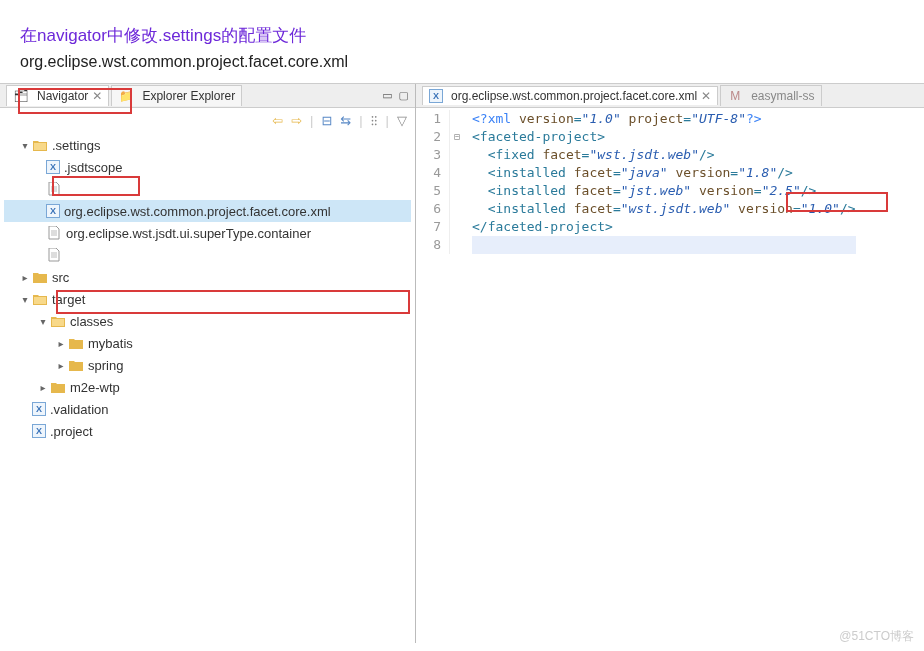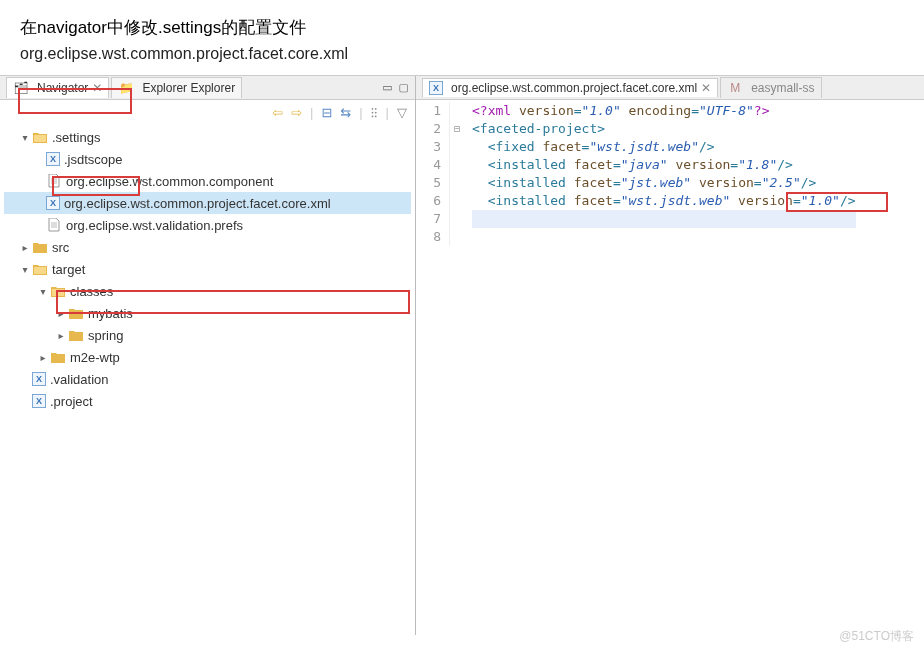--- a/index.html
+++ b/index.html
@@ -1,17 +1,17 @@
 <!DOCTYPE html>
 <html><head>
 <meta charset="utf-8">
 <style>
 * { box-sizing: border-box; margin: 0; padding: 0; }
 body { font-family: "Microsoft YaHei", Arial, sans-serif; font-size: 13px; background: #fff; width: 924px; height: 651px; overflow: hidden; position: relative; }
-.header-text { padding: 16px 20px 2px 20px; font-size: 17px; color: #000000; }
+.header-text { padding: 24px 20px 2px 20px; font-size: 17px; color: #6d28d9; }
 .filename-text { padding: 4px 20px 12px 20px; font-size: 16px; color: #222; }
 .ide { display: flex; border-top: 1px solid #ccc; height: 560px; }
 .left-panel { width: 416px; border-right: 1px solid #bbb; background: #fff; display: flex; flex-direction: column; }
 .right-panel { flex: 1; background: #fff; display: flex; flex-direction: column; }
 .tabs { display: flex; align-items: center; height: 24px; background: #eee; border-bottom: 1px solid #ccc; padding-left: 6px; gap: 2px; }
 .tab { display: inline-flex; align-items: center; padding: 2px 6px; background: #f6f6f6; border: 1px solid #ccc; border-bottom: none; font-size: 12px; color: #333; gap: 4px; cursor: pointer; }
 .tab.active { background: #fff; }
 .tab.inactive { background: #eee; color: #888; }
 .tab-spacer { flex: 1; }
 .win-icons { display: flex; gap: 6px; padding-right: 6px; color: #666; font-size: 11px; }
@@ -35,21 +35,21 @@
 .gutter { width: 34px; text-align: right; color: #9a9a9a; padding-right: 8px; user-select: none; border-right: 1px solid #eee; }
 .gutter div { height: 18px; line-height: 18px; }
 .code { padding-left: 8px; }
 .code div { height: 18px; line-height: 18px; white-space: pre; }
 .cl-line8 { background: #e7eefb; width: 100%; }
 .folding { width: 14px; color: #999; font-size: 10px; text-align: center; }
 .folding div { height: 18px; line-height: 18px; }
 .tk-tag { color: #2a7a9a; }
 .tk-attr { color: #6b4f2a; }
 .tk-str { color: #2a5db0; font-style: italic; }
-.tk-pi { color: #a21caf; }
+.tk-pi { color: #3b82f6; }
 .watermark { position: absolute; right: 10px; bottom: 6px; color: #ccc; font-size: 12px; }
 .sep { color: #ccc; }
 </style>
 </head>
 <body>
 
 <div class="header-text">在navigator中修改.settings的配置文件</div>
 <div class="filename-text">org.eclipse.wst.common.project.facet.core.xml</div>
 
 <div class="ide">
@@ -97,34 +97,41 @@
           <span class="ic ic-x">X</span>
           <span>.jsdtscope</span>
         </div>
       <div class="tree-row" style="padding-left:42px">
           <span class="ic ic-file">
             <svg viewBox="0 0 12 14">
               <path fill="#fff" stroke="#999" d="M1 0h7l3 3v10H1z"></path>
               <path stroke="#bbb" d="M3 5h6M3 7h6M3 9h6"></path>
             </svg>
           </span>
-          <span>org.eclipse.wst.common.component</span>
         </div>
       <div class="tree-row selected" style="padding-left:42px">
           <span class="ic ic-x">X</span>
           <span>org.eclipse.wst.common.project.facet.core.xml</span>
         </div>
       <div class="tree-row" style="padding-left:42px">
           <span class="ic ic-file">
             <svg viewBox="0 0 12 14">
               <path fill="#fff" stroke="#999" d="M1 0h7l3 3v10H1z"></path>
               <path stroke="#bbb" d="M3 5h6M3 7h6M3 9h6"></path>
             </svg>
           </span>
-          <span>org.eclipse.wst.validation.prefs</span>
+          <span>org.eclipse.wst.jsdt.ui.superType.container</span>
+        </div>
+      <div class="tree-row" style="padding-left:42px">
+          <span class="ic ic-file">
+            <svg viewBox="0 0 12 14">
+              <path fill="#fff" stroke="#999" d="M1 0h7l3 3v10H1z"></path>
+              <path stroke="#bbb" d="M3 5h6M3 7h6M3 9h6"></path>
+            </svg>
+          </span>
         </div>
       <div class="tree-row" style="padding-left:14px">
           <span class="tw">▸</span>
           <span class="ic ic-folder">
             <svg viewBox="0 0 14 12">
               <path fill="currentColor" d="M0 2h5l1 1h8v9H0z"></path>
             </svg>
           </span>
           <span>src</span>
         </div>
@@ -213,26 +220,27 @@
         <div></div>
           <div>⊟</div>
           <div></div>
           <div></div>
           <div></div>
           <div></div>
           <div></div>
           <div></div>
       </div>
       <div class="code">
-        <div><span class="tk-pi">&lt;?xml</span><span class="tk-attr"> version</span><span class="tk-tag">=</span><span class="tk-str">"1.0"</span><span class="tk-attr"> encoding</span><span class="tk-tag">=</span><span class="tk-str">"UTF-8"</span><span class="tk-pi">?&gt;</span></div>
+        <div><span class="tk-pi">&lt;?xml</span><span class="tk-attr"> version</span><span class="tk-tag">=</span><span class="tk-str">"1.0"</span><span class="tk-attr"> project</span><span class="tk-tag">=</span><span class="tk-str">"UTF-8"</span><span class="tk-pi">?&gt;</span></div>
         <div><span class="tk-tag">&lt;faceted-project&gt;</span></div>
         <div><span class="tk-tag">  &lt;fixed</span><span class="tk-attr"> facet</span><span class="tk-tag">=</span><span class="tk-str">"wst.jsdt.web"</span><span class="tk-tag">/&gt;</span></div>
         <div><span class="tk-tag">  &lt;installed</span><span class="tk-attr"> facet</span><span class="tk-tag">=</span><span class="tk-str">"java"</span><span class="tk-attr"> version</span><span class="tk-tag">=</span><span class="tk-str">"1.8"</span><span class="tk-tag">/&gt;</span></div>
         <div><span class="tk-tag">  &lt;installed</span><span class="tk-attr"> facet</span><span class="tk-tag">=</span><span class="tk-str">"jst.web"</span><span class="tk-attr"> version</span><span class="tk-tag">=</span><span class="tk-str">"2.5"</span><span class="tk-tag">/&gt;</span></div>
         <div><span class="tk-tag">  &lt;installed</span><span class="tk-attr"> facet</span><span class="tk-tag">=</span><span class="tk-str">"wst.jsdt.web"</span><span class="tk-attr"> version</span><span class="tk-tag">=</span><span class="tk-str">"1.0"</span><span class="tk-tag">/&gt;</span></div>
+        <div><span class="tk-tag">&lt;/faceted-project&gt;</span></div>
         <div class="cl-line8">&nbsp;</div>
       </div>
     </div>
   </div>
 </div>
 
 <div class="redbox rb-navtab"></div>
 <div class="redbox rb-settings"></div>
 <div class="redbox rb-facetfile"></div>
 <div class="redbox rb-version"></div>

